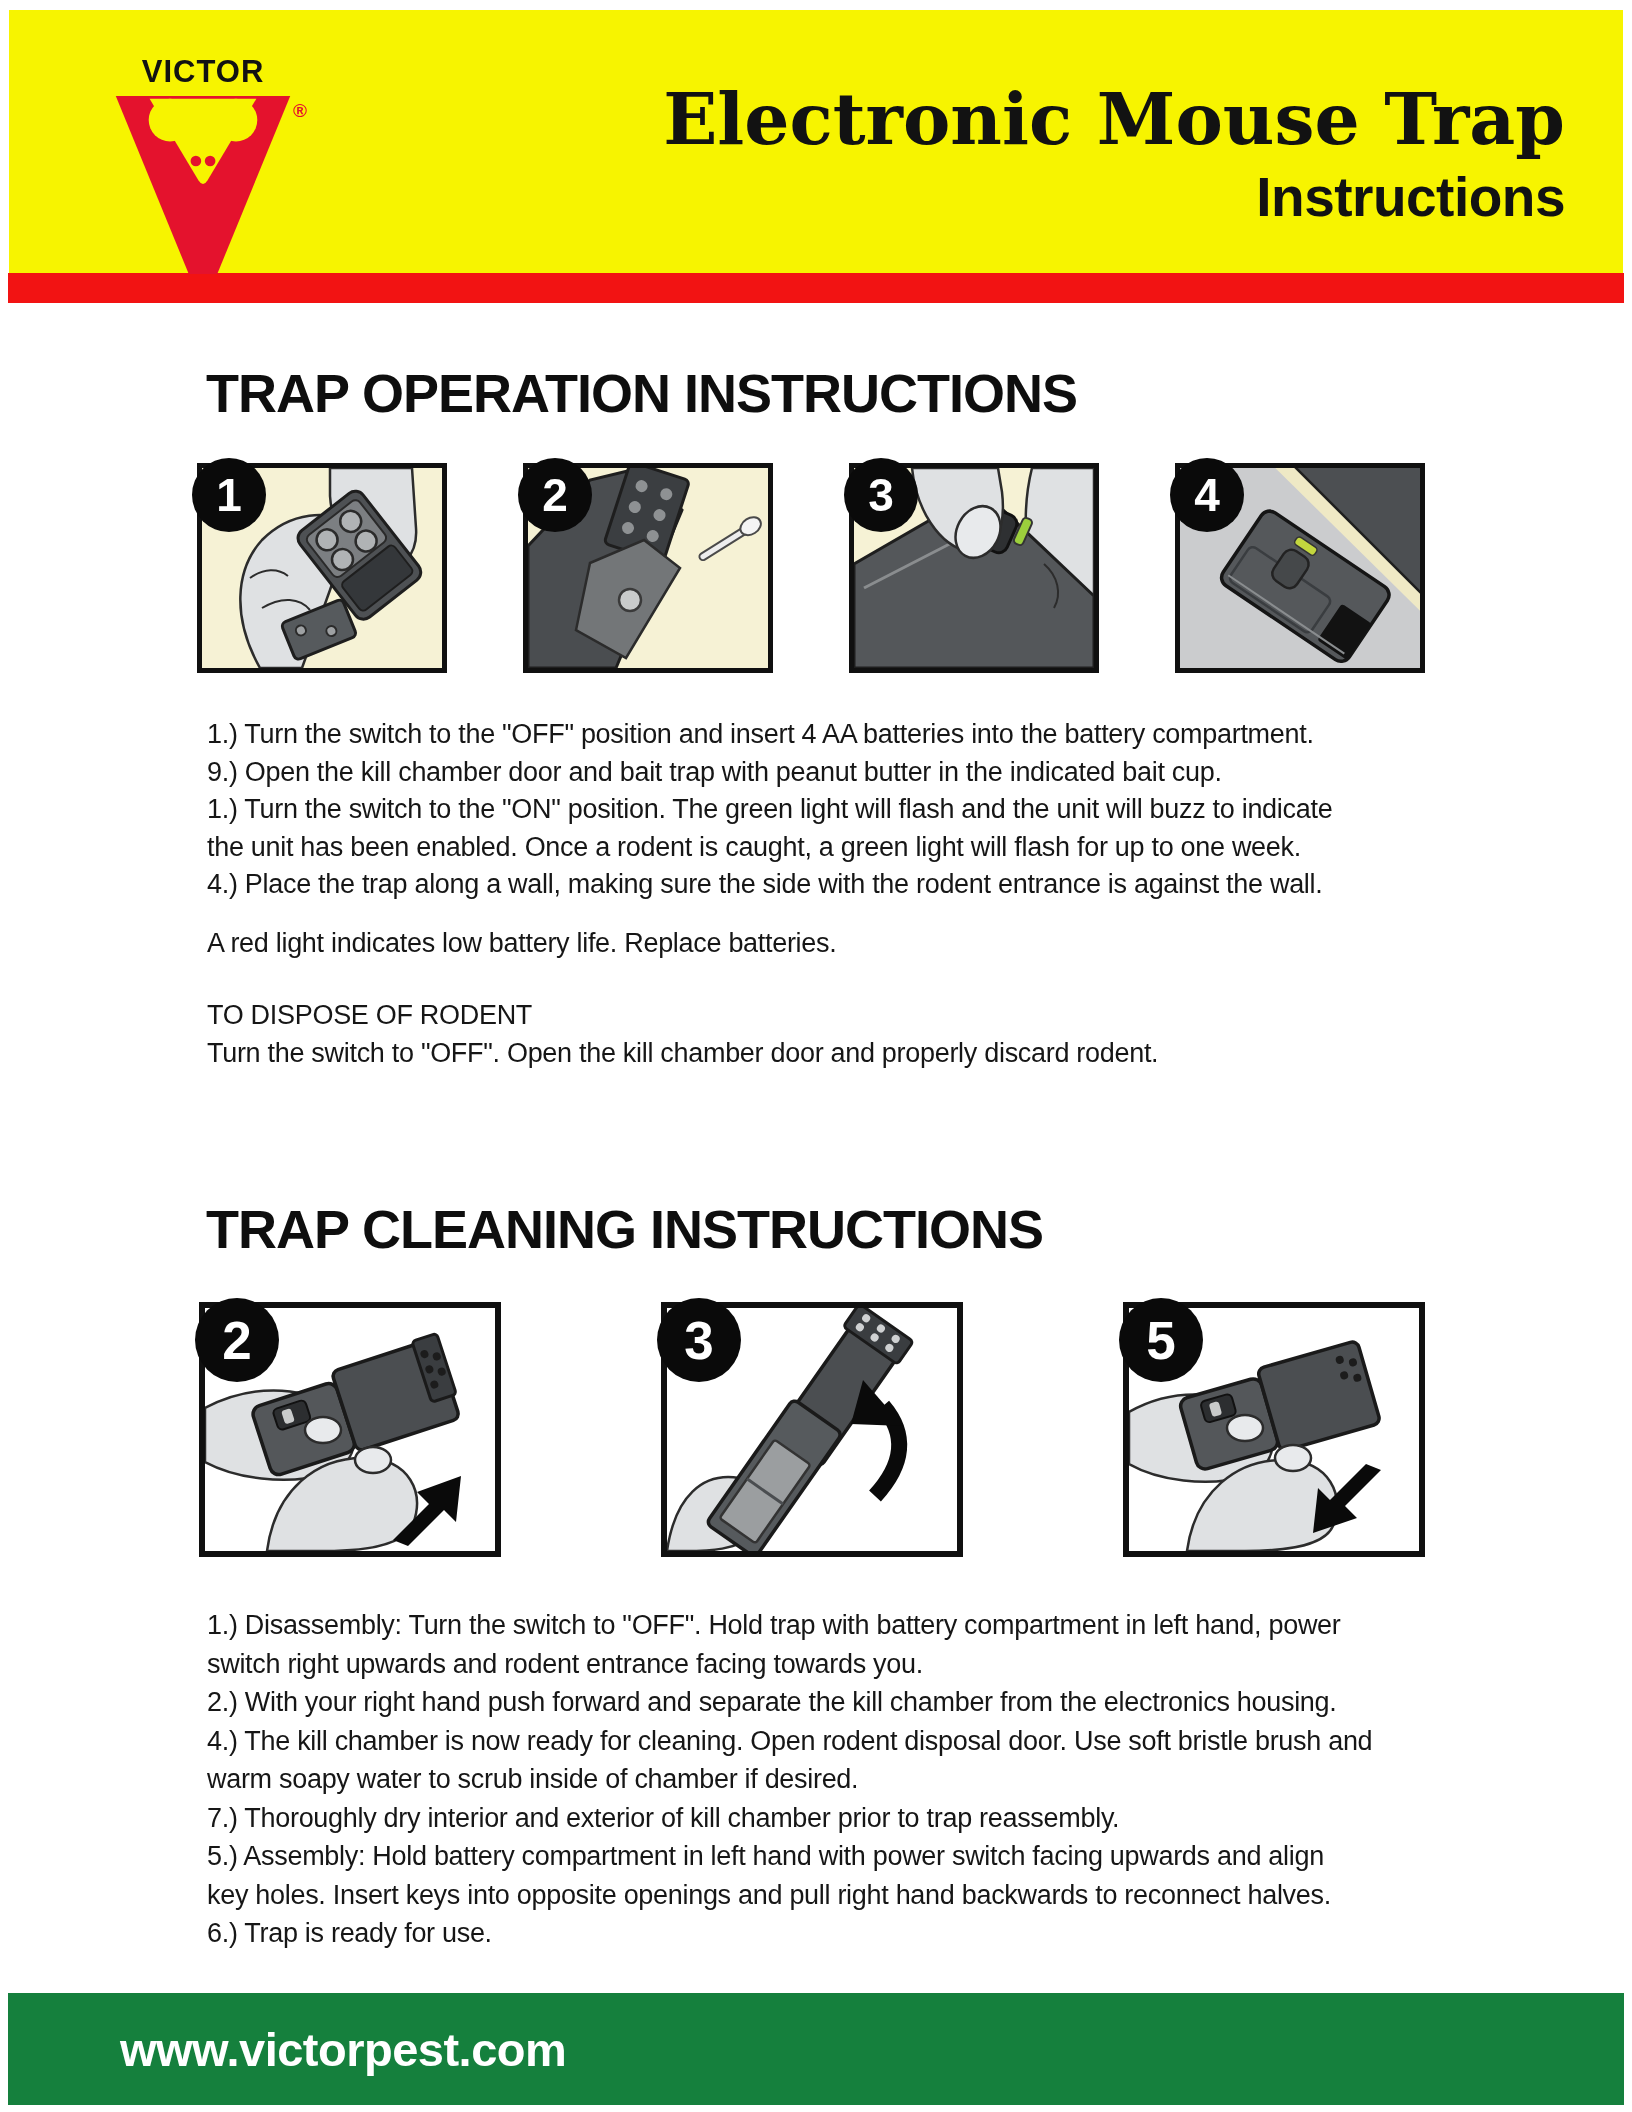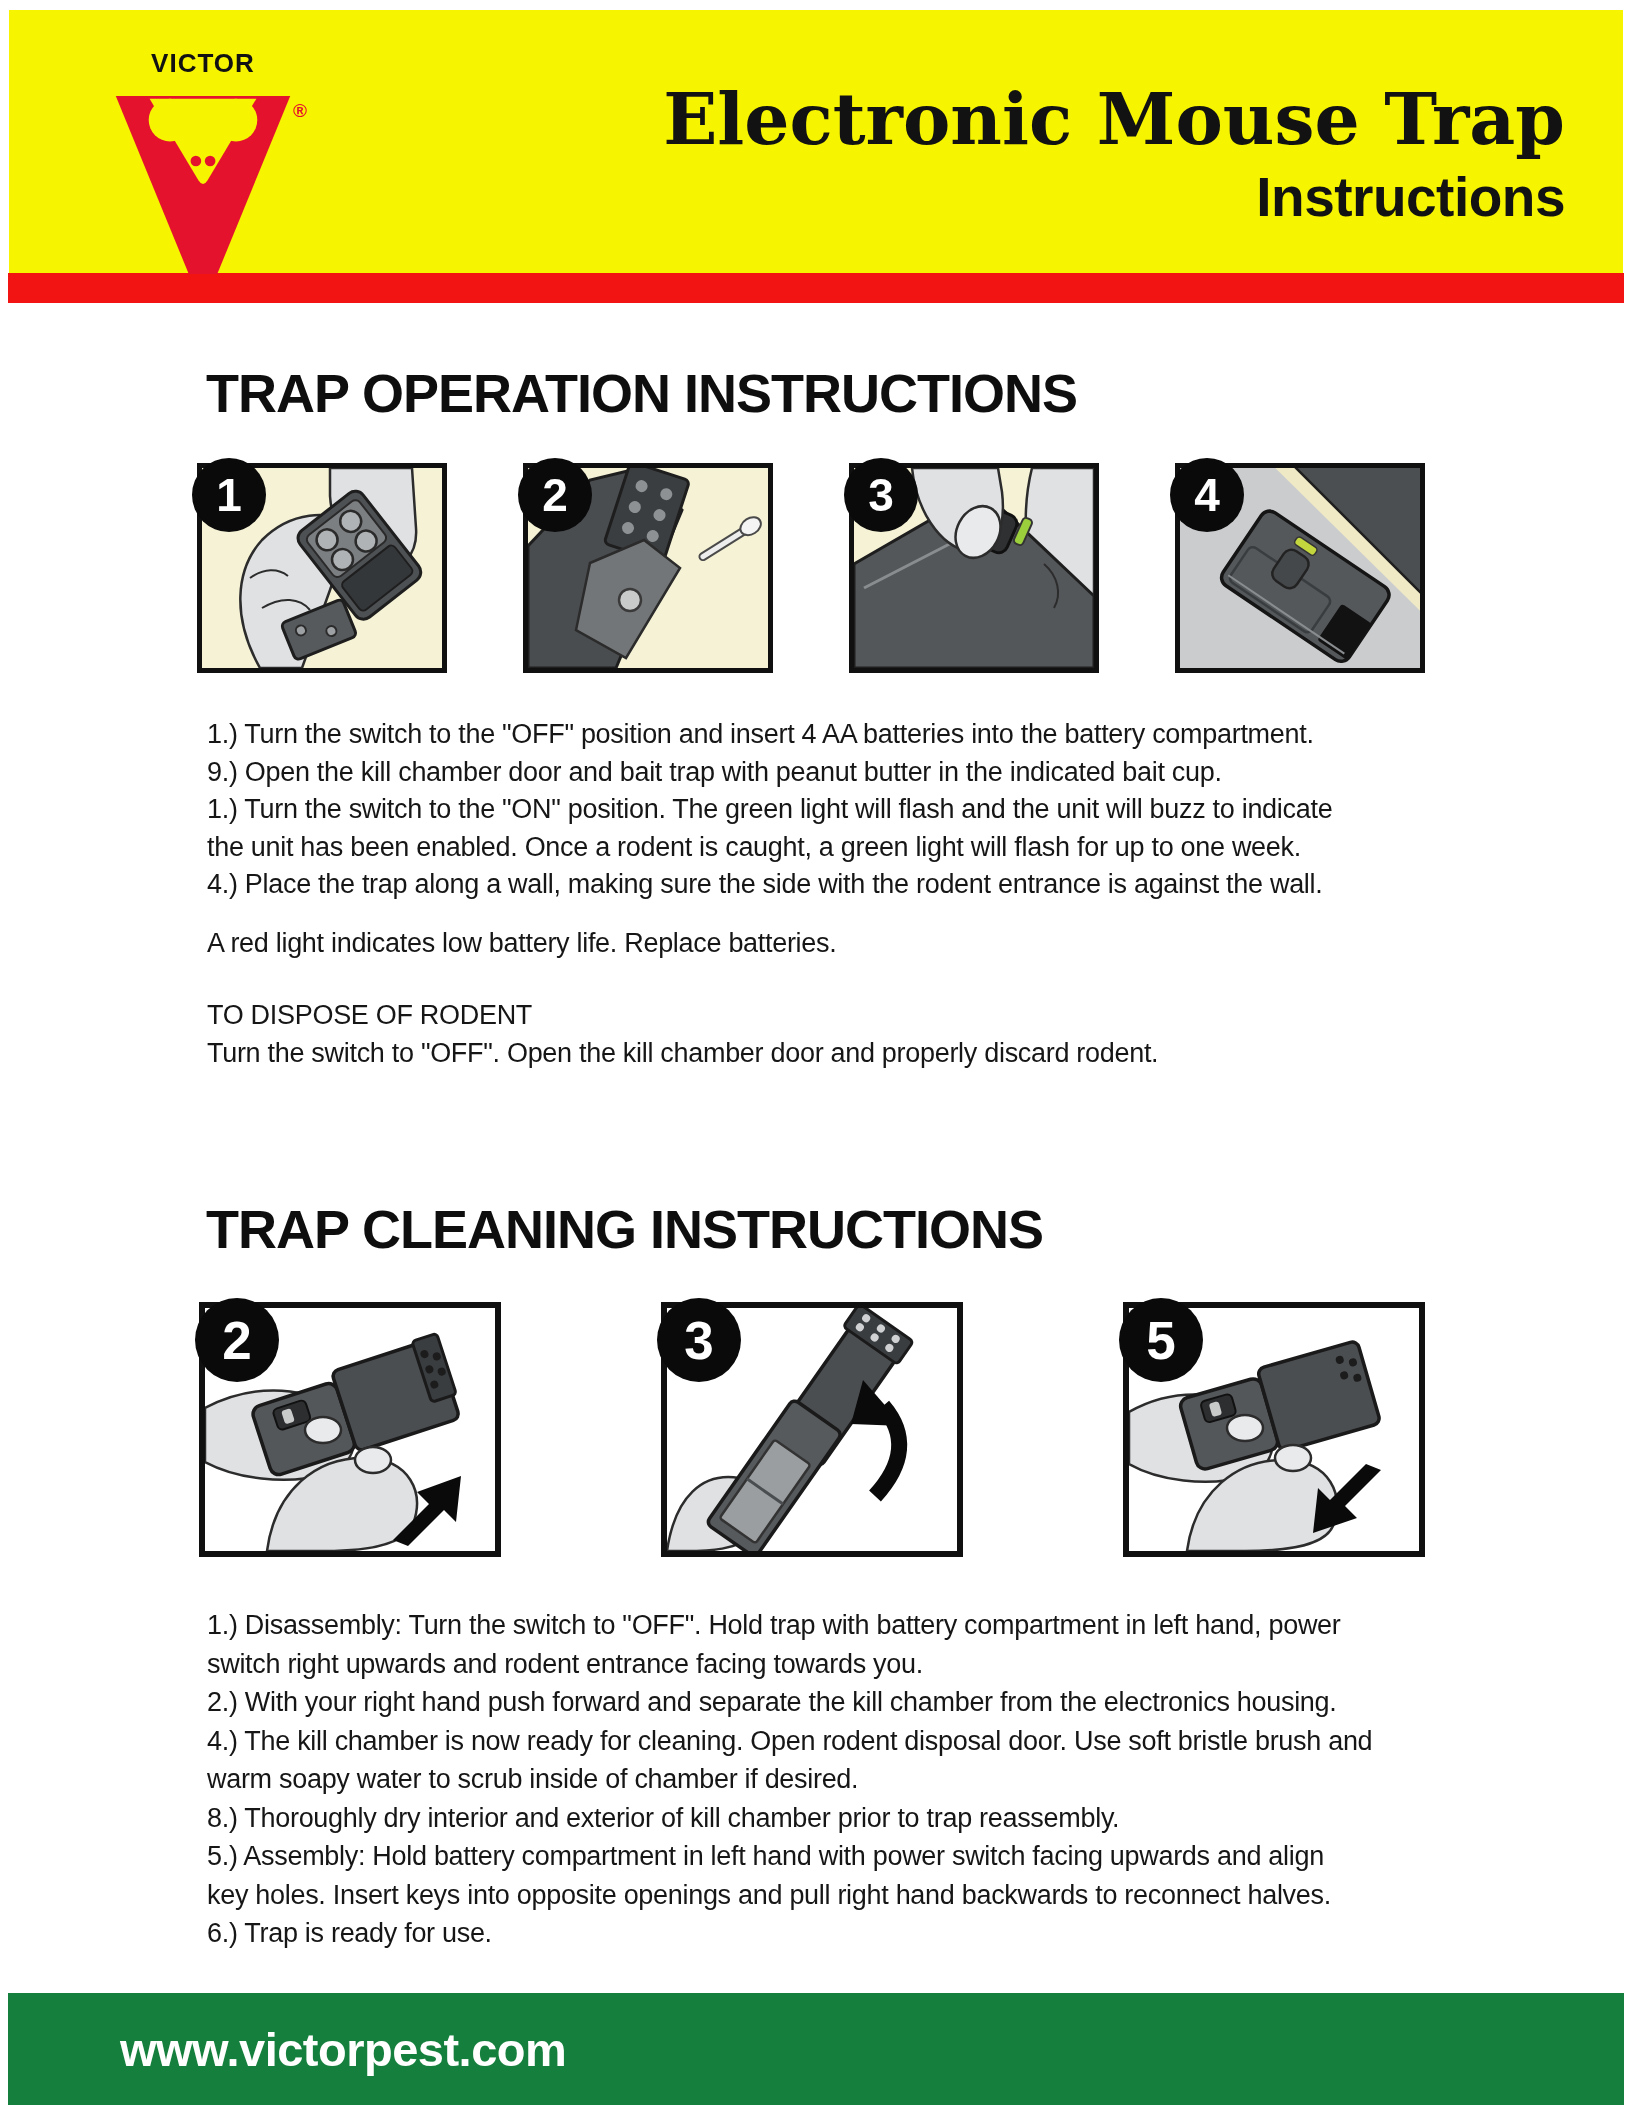--- a/index.html
+++ b/index.html
@@ -2,22 +2,22 @@
 <html><head>
 <meta charset="utf-8">
 <style>
   html,body{margin:0;padding:0;background:#e9e9e9;}
   .page{position:relative;width:1632px;height:2112px;background:#ffffff;overflow:hidden;
         font-family:"Liberation Sans",sans-serif;color:#161616;margin:0 auto;}
 
   
   .yellow-band{position:absolute;left:9px;top:10px;width:1614px;height:263px;background:#F7F400;}
   .red-stripe{position:absolute;left:8px;top:273px;width:1616px;height:30px;background:#F21313;}
-  .brand-word{position:absolute;left:117px;top:48px;width:172px;text-align:center;
-              font-size:26px;font-weight:bold;letter-spacing:1px;color:#121212;z-index:3;}
+  .brand-word{position:absolute;left:117px;top:54px;width:172px;text-align:center;
+              font-size:31px;font-weight:bold;letter-spacing:1px;color:#121212;z-index:3;}
   .v-logo{position:absolute;left:114px;top:96px;width:178px;height:178px;z-index:3;}
   .reg-mark{position:absolute;left:293px;top:100px;font-size:19px;font-weight:bold;color:#E4122D;z-index:3;}
   .doc-title{position:absolute;right:67px;top:84px;text-align:left;z-index:2;
              font-family:"DejaVu Serif",serif;font-weight:bold;font-size:71px;line-height:1;color:#121212;}
   .doc-subtitle{position:absolute;right:67px;top:170px;text-align:right;z-index:2;
              font-size:55px;font-weight:bold;line-height:1;color:#121212;letter-spacing:-0.5px;}
 
   
   .section-heading{position:absolute;left:206px;font-size:54px;font-weight:bold;
                    letter-spacing:-1px;color:#0e0e0e;white-space:nowrap;}
@@ -237,21 +237,21 @@
       <path d="M252,162 L216,198 L228,210 L184,225 L189,180 L201,192 L237,156 Z" fill="#0a0a0a"></path>
     </svg>
   </div>
 
   <div class="bodytext clean-steps">
     <div>1.) Disassembly: Turn the switch to "OFF". Hold trap with battery compartment in left hand, power</div>
     <div>switch right upwards and rodent entrance facing towards you.</div>
     <div>2.) With your right hand push forward and separate the kill chamber from the electronics housing.</div>
     <div>4.) The kill chamber is now ready for cleaning. Open rodent disposal door. Use soft bristle brush and</div>
     <div>warm soapy water to scrub inside of chamber if desired.</div>
-    <div>8.) Thoroughly dry interior and exterior of kill chamber prior to trap reassembly.</div>
+    <div>7.) Thoroughly dry interior and exterior of kill chamber prior to trap reassembly.</div>
     <div>5.) Assembly: Hold battery compartment in left hand with power switch facing upwards and align</div>
     <div>key holes. Insert keys into opposite openings and pull right hand backwards to reconnect halves.</div>
     <div>6.) Trap is ready for use.</div>
   </div>
 
   <div class="footer-band">
     <span class="footer-url">www.victorpest.com</span>
   </div>
 
 </div>

